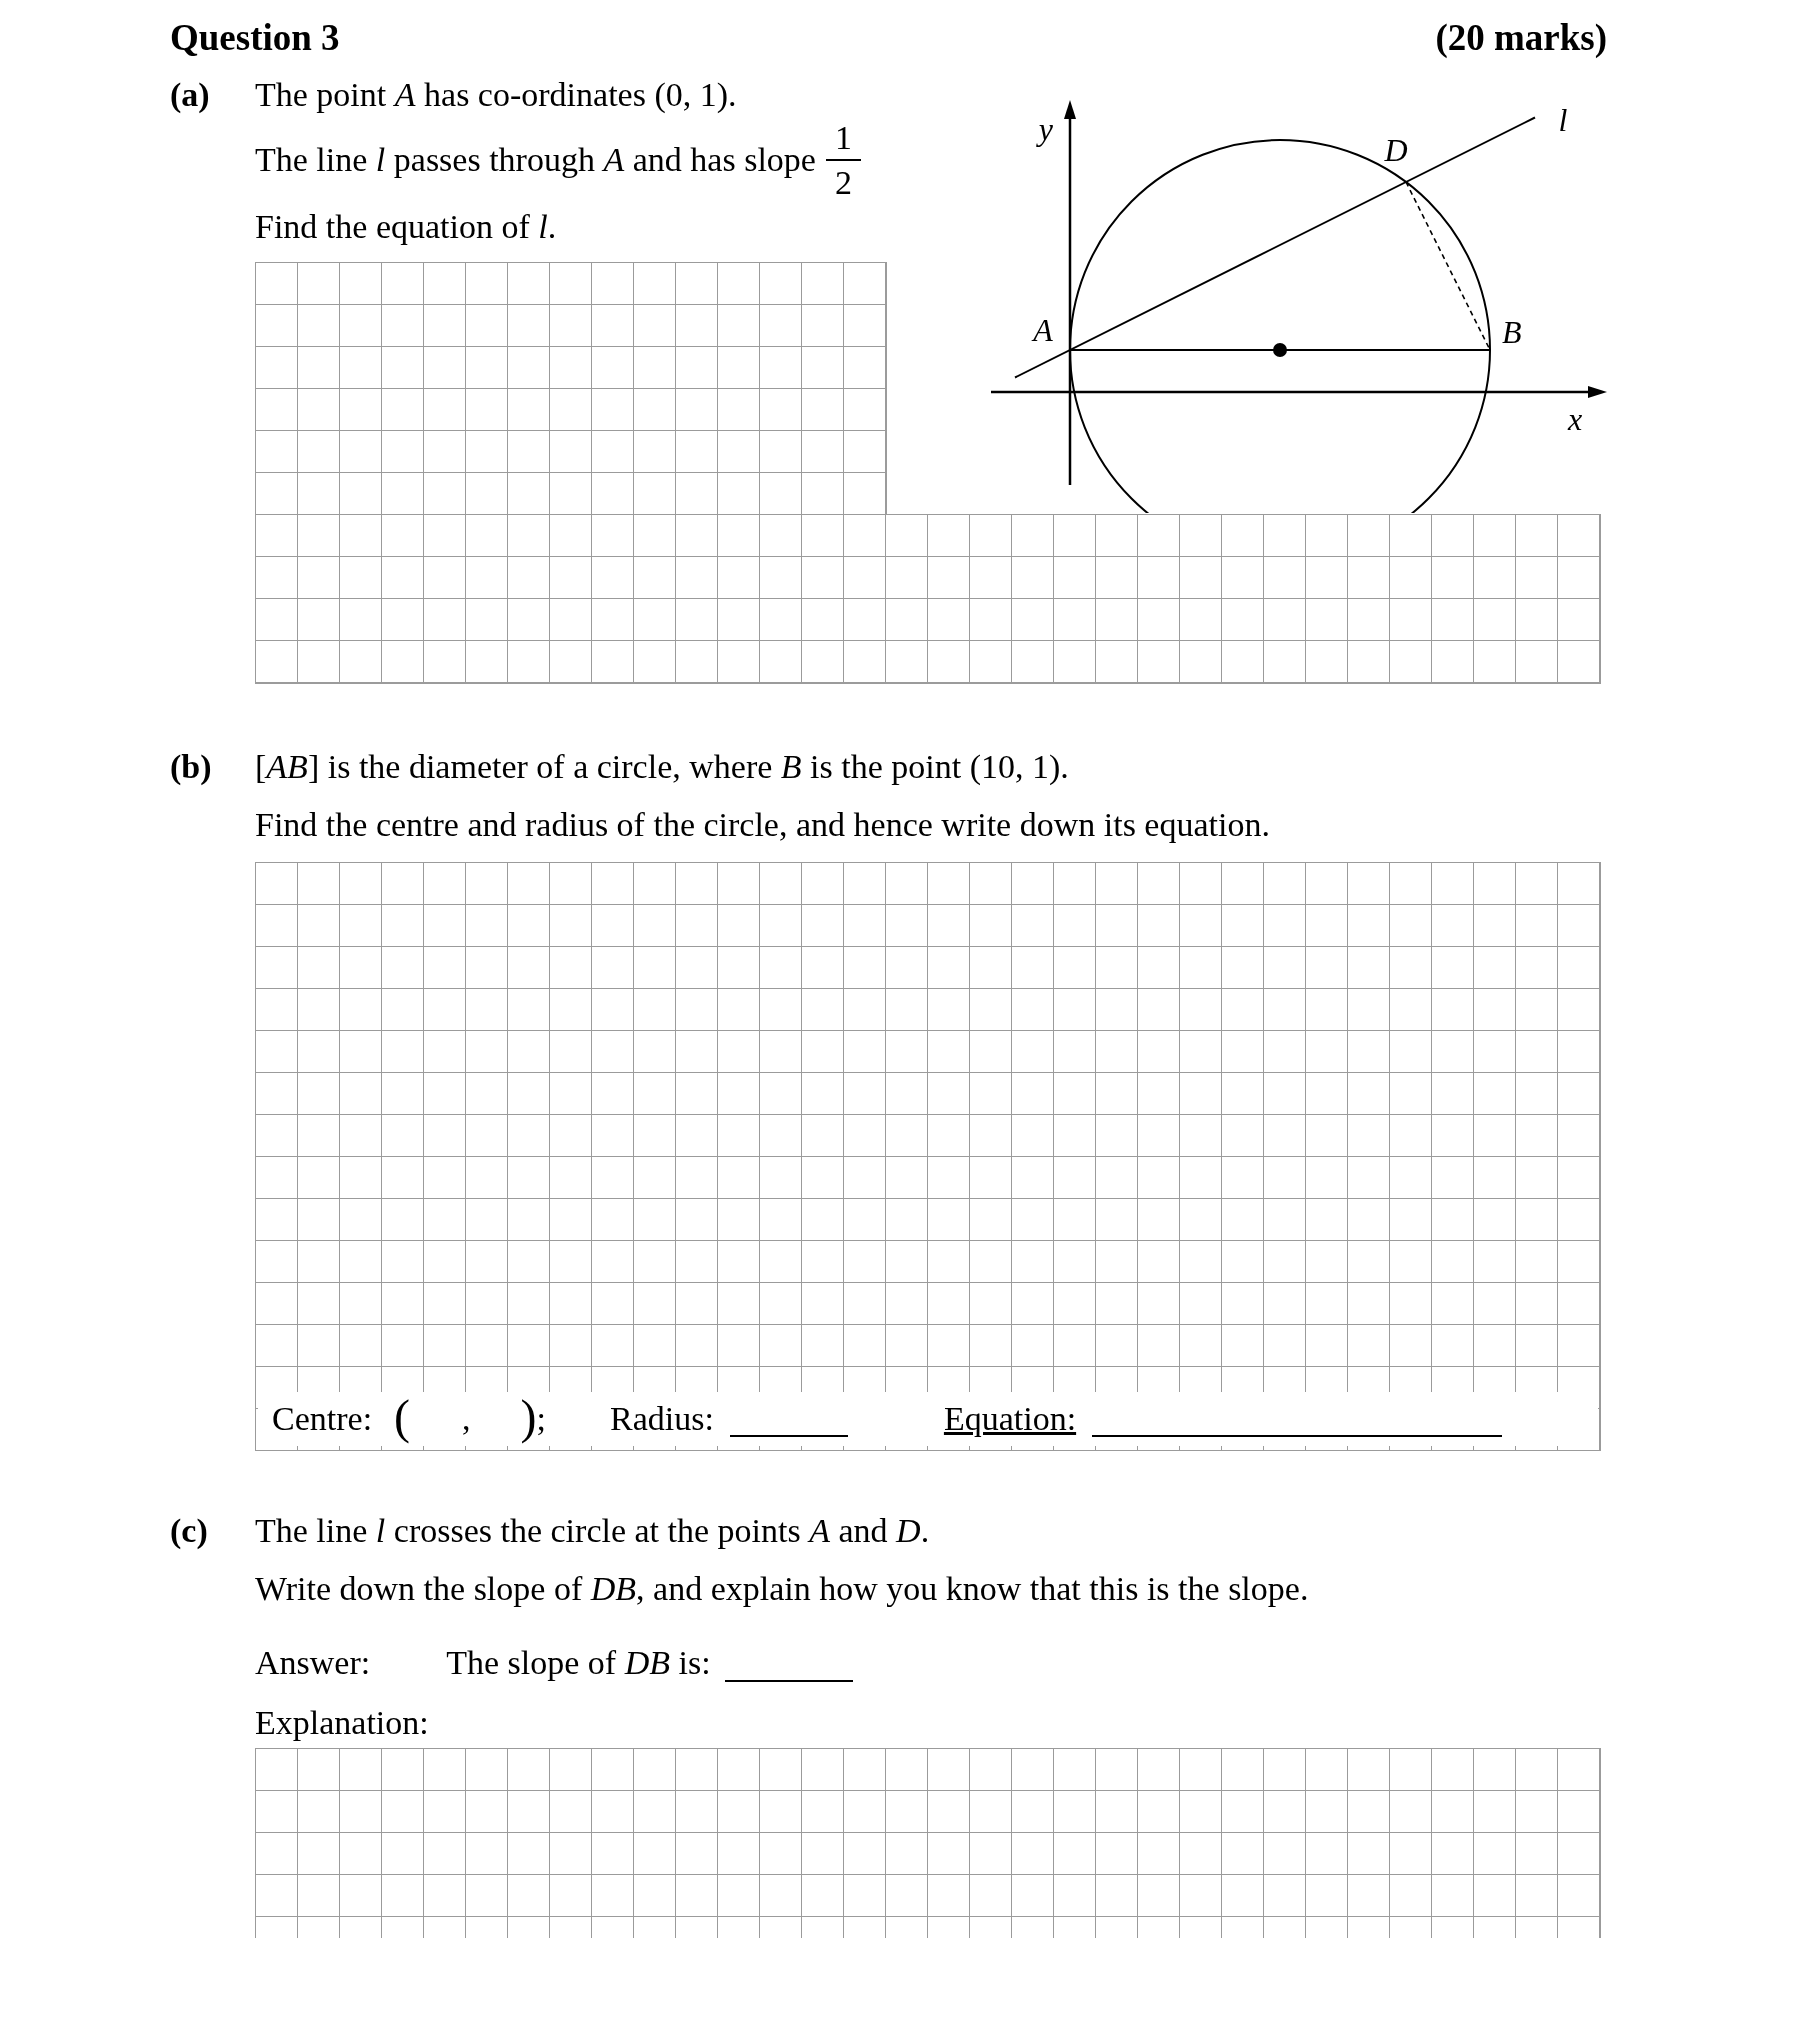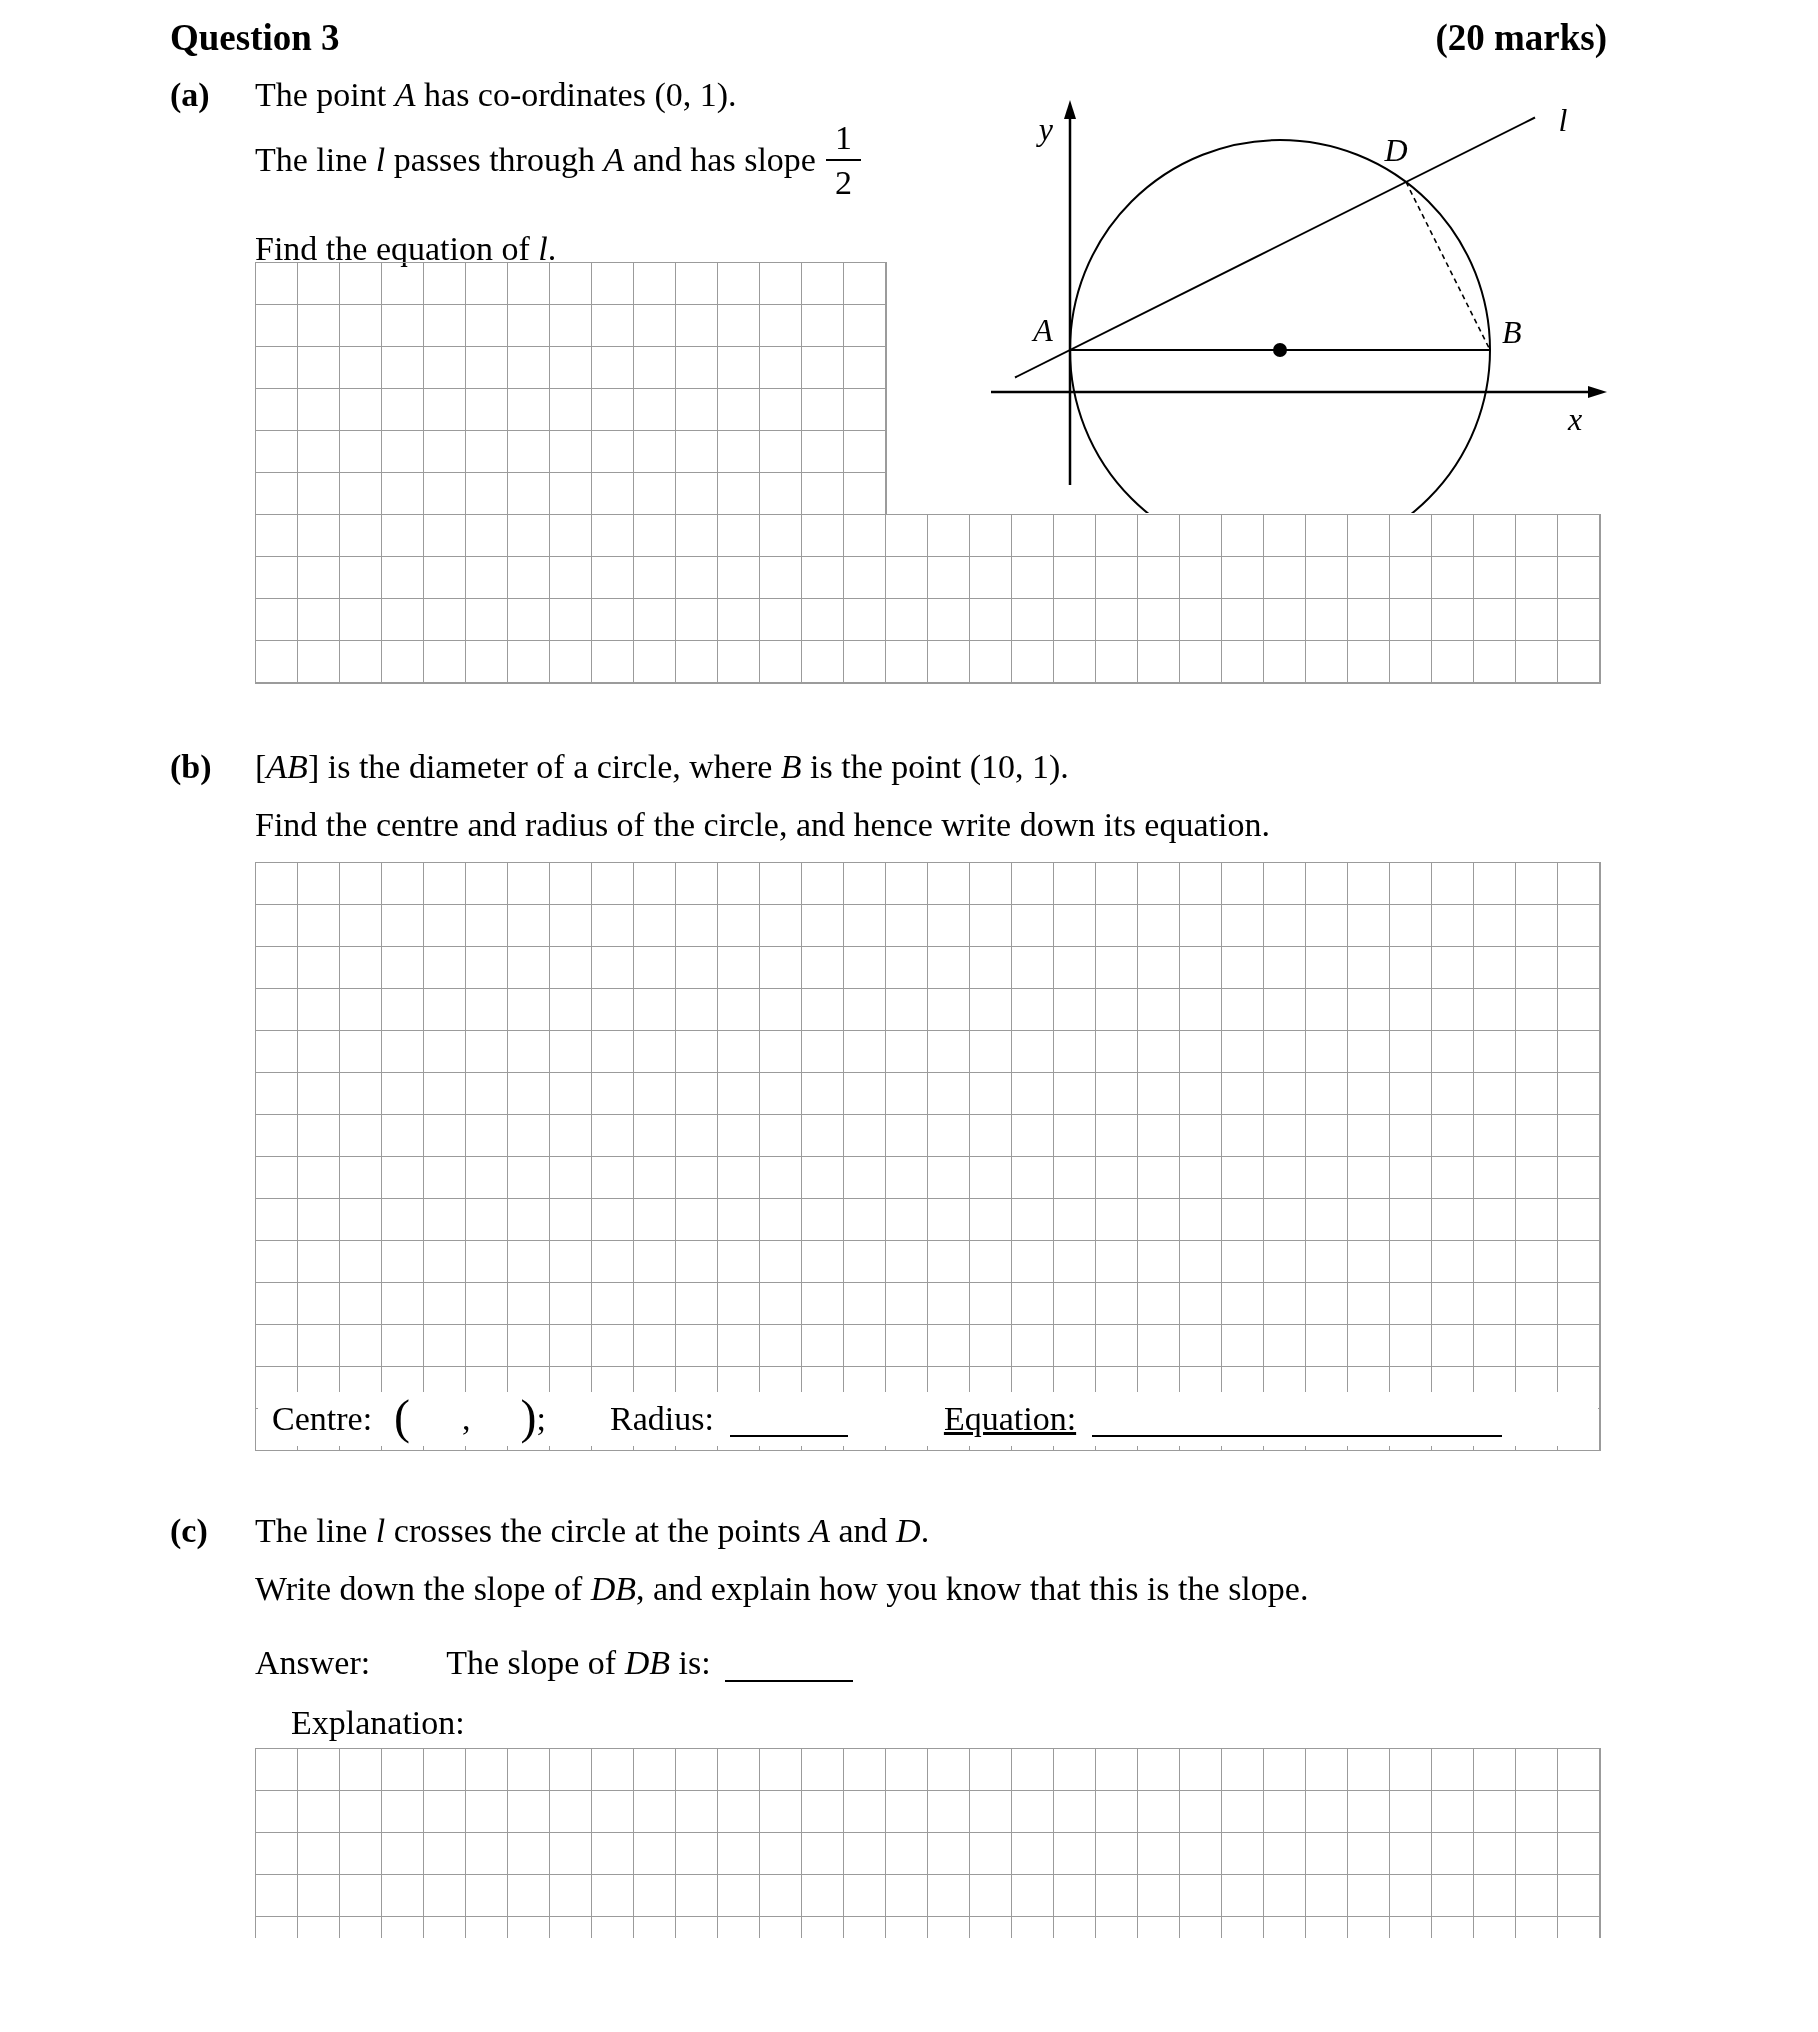--- a/index.html
+++ b/index.html
@@ -16,21 +16,21 @@
   .title { font-size: 37px; font-weight: bold; }
 
   
   .q-title { left: 170px; top: 16px; }
   .q-marks { right: 211px; top: 16px; }
 
   
   .pa-label { left: 170px; top: 76px; }
   .pa-line1 { left: 255px; top: 76px; }
   .pa-line2 { left: 255px; top: 114px; height: 92px; display: flex; align-items: center; }
-  .pa-line3 { left: 255px; top: 230px; }
+  .pa-line3 { left: 255px; top: 208px; }
 
   .frac { display: inline-flex; flex-direction: column; align-items: center;
           margin-left: 10px; font-size: 34px; line-height: 1.1; }
   .frac .num { border-bottom: 2px solid var(--ink, #000); padding: 0 9px 3px; }
   .frac .den { padding-top: 3px; }
 
   
   .grid {
     border: 1.5px solid var(--grid-line, #9b9b9b);
     background-image:
@@ -64,21 +64,21 @@
   .blank-radius { width: 118px; margin-left: 16px; }
   .blank-equation { width: 410px; margin-left: 16px; }
   .blank-slope { width: 128px; margin-left: 14px; margin-bottom: 4px; }
 
   
   .pc-label { left: 170px; top: 1512px; }
   .pc-line1 { left: 255px; top: 1512px; }
   .pc-line2 { left: 255px; top: 1570px; }
   .pc-answer { left: 255px; top: 1640px; display: flex; align-items: center; height: 46px; }
   .pc-prompt { margin-left: 76px; }
-  .pc-expl { left: 255px; top: 1704px; margin-left: 36px; }
+  .pc-expl { left: 255px; top: 1704px; }
 </style>
 </head>
 <body>
 
 <div class="page">
 
   <div class="abs title q-title">Question 3</div>
   <div class="abs title q-marks">(20 marks)</div>
 
   <div class="abs txt bold pa-label">(a)</div>

